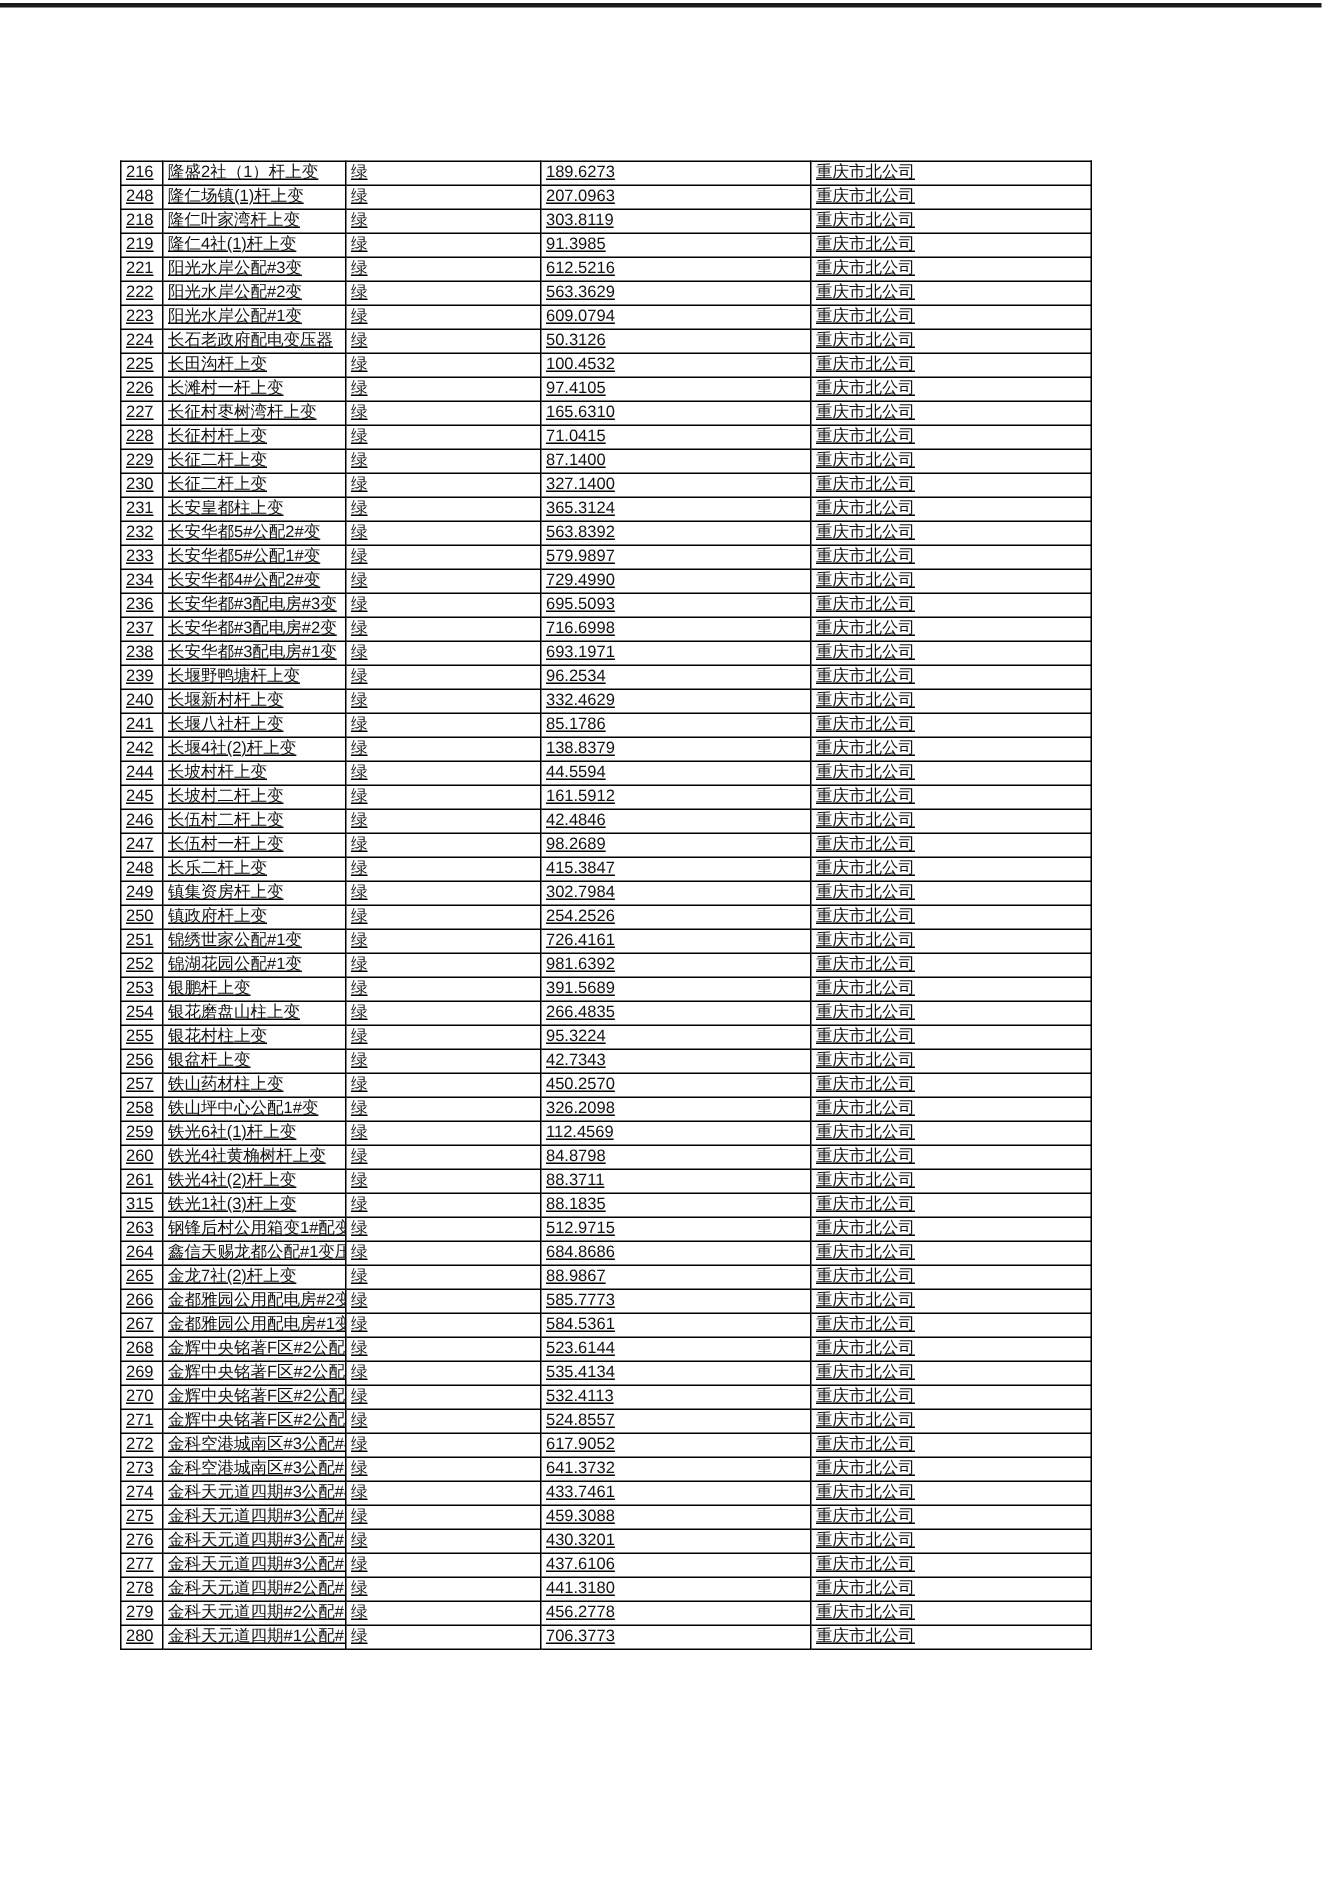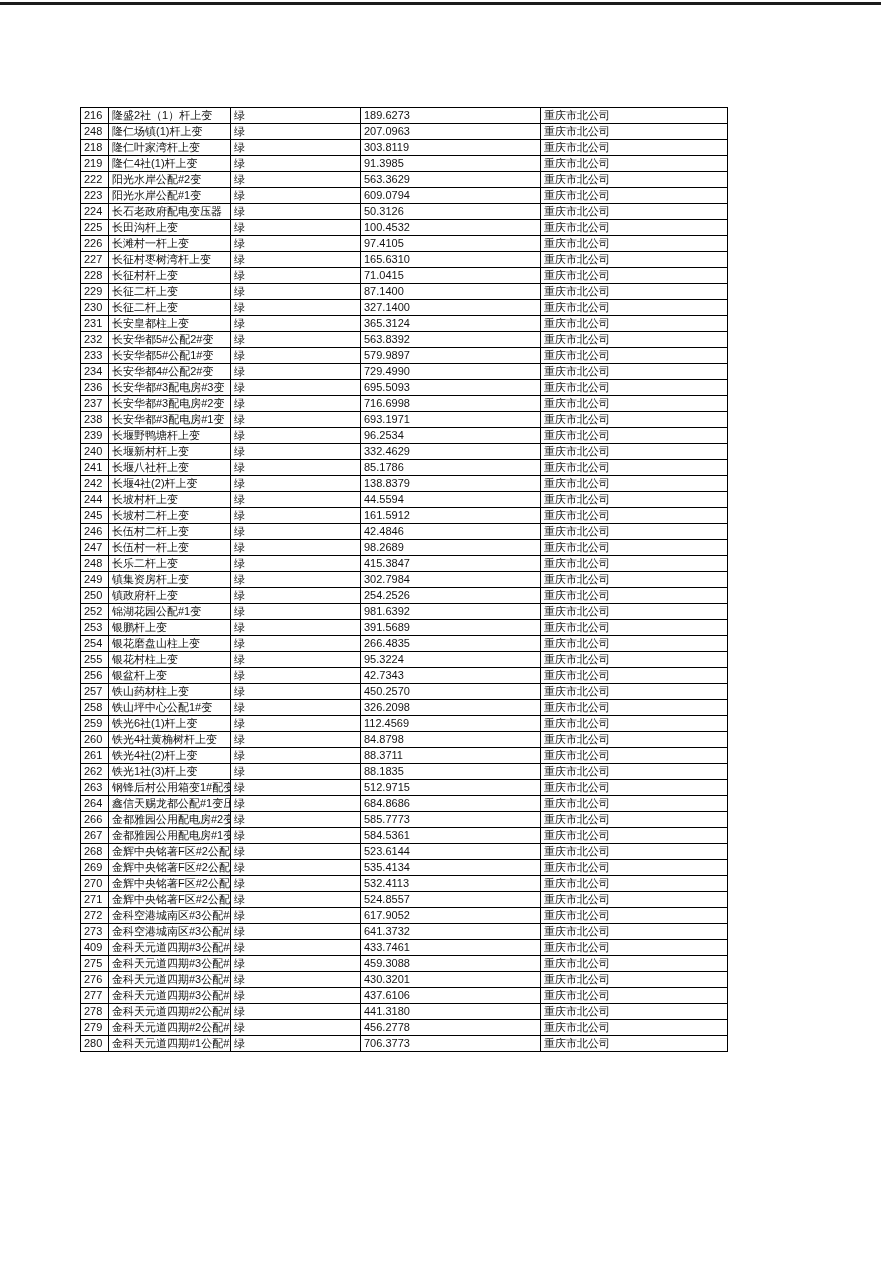--- a/index.html
+++ b/index.html
@@ -22,20 +22,21 @@
     height: 3px;
     background: #1b1b1b;
   }
   table.sheet-table {
     position: absolute;
     left: 80px;
     top: 107px;
     border-collapse: collapse;
     table-layout: fixed;
     width: 647px;
+    text-decoration: underline;
   }
   .sheet-table td {
     border: 1px solid #000000;
     height: 16px;
     box-sizing: border-box;
     padding: 0 1px 0 3px;
     font-size: 11px;
     line-height: 15px;
     color: #111111;
     white-space: nowrap;
@@ -81,20 +82,27 @@
         <td class="col-company">重庆市北公司</td>
       </tr>
       <tr>
         <td class="col-no">219</td>
         <td class="col-name">隆仁4社(1)杆上变</td>
         <td class="col-status">绿</td>
         <td class="col-value">91.3985</td>
         <td class="col-company">重庆市北公司</td>
       </tr>
       <tr>
+        <td class="col-no">221</td>
+        <td class="col-name">阳光水岸公配#3变</td>
+        <td class="col-status">绿</td>
+        <td class="col-value">612.5216</td>
+        <td class="col-company">重庆市北公司</td>
+      </tr>
+      <tr>
         <td class="col-no">222</td>
         <td class="col-name">阳光水岸公配#2变</td>
         <td class="col-status">绿</td>
         <td class="col-value">563.3629</td>
         <td class="col-company">重庆市北公司</td>
       </tr>
       <tr>
         <td class="col-no">223</td>
         <td class="col-name">阳光水岸公配#1变</td>
         <td class="col-status">绿</td>
@@ -270,20 +278,27 @@
         <td class="col-company">重庆市北公司</td>
       </tr>
       <tr>
         <td class="col-no">250</td>
         <td class="col-name">镇政府杆上变</td>
         <td class="col-status">绿</td>
         <td class="col-value">254.2526</td>
         <td class="col-company">重庆市北公司</td>
       </tr>
       <tr>
+        <td class="col-no">251</td>
+        <td class="col-name">锦绣世家公配#1变</td>
+        <td class="col-status">绿</td>
+        <td class="col-value">726.4161</td>
+        <td class="col-company">重庆市北公司</td>
+      </tr>
+      <tr>
         <td class="col-no">252</td>
         <td class="col-name">锦湖花园公配#1变</td>
         <td class="col-status">绿</td>
         <td class="col-value">981.6392</td>
         <td class="col-company">重庆市北公司</td>
       </tr>
       <tr>
         <td class="col-no">253</td>
         <td class="col-name">银鹏杆上变</td>
         <td class="col-status">绿</td>
@@ -340,41 +355,48 @@
         <td class="col-company">重庆市北公司</td>
       </tr>
       <tr>
         <td class="col-no">261</td>
         <td class="col-name">铁光4社(2)杆上变</td>
         <td class="col-status">绿</td>
         <td class="col-value">88.3711</td>
         <td class="col-company">重庆市北公司</td>
       </tr>
       <tr>
-        <td class="col-no">262</td>
+        <td class="col-no">315</td>
         <td class="col-name">铁光1社(3)杆上变</td>
         <td class="col-status">绿</td>
         <td class="col-value">88.1835</td>
         <td class="col-company">重庆市北公司</td>
       </tr>
       <tr>
         <td class="col-no">263</td>
         <td class="col-name">钢锋后村公用箱变1#配变</td>
         <td class="col-status">绿</td>
         <td class="col-value">512.9715</td>
         <td class="col-company">重庆市北公司</td>
       </tr>
       <tr>
         <td class="col-no">264</td>
         <td class="col-name">鑫信天赐龙都公配#1变压</td>
         <td class="col-status">绿</td>
         <td class="col-value">684.8686</td>
         <td class="col-company">重庆市北公司</td>
       </tr>
       <tr>
+        <td class="col-no">265</td>
+        <td class="col-name">金龙7社(2)杆上变</td>
+        <td class="col-status">绿</td>
+        <td class="col-value">88.9867</td>
+        <td class="col-company">重庆市北公司</td>
+      </tr>
+      <tr>
         <td class="col-no">266</td>
         <td class="col-name">金都雅园公用配电房#2变</td>
         <td class="col-status">绿</td>
         <td class="col-value">585.7773</td>
         <td class="col-company">重庆市北公司</td>
       </tr>
       <tr>
         <td class="col-no">267</td>
         <td class="col-name">金都雅园公用配电房#1变</td>
         <td class="col-status">绿</td>
@@ -417,21 +439,21 @@
         <td class="col-company">重庆市北公司</td>
       </tr>
       <tr>
         <td class="col-no">273</td>
         <td class="col-name">金科空港城南区#3公配#2</td>
         <td class="col-status">绿</td>
         <td class="col-value">641.3732</td>
         <td class="col-company">重庆市北公司</td>
       </tr>
       <tr>
-        <td class="col-no">409</td>
+        <td class="col-no">274</td>
         <td class="col-name">金科天元道四期#3公配#4</td>
         <td class="col-status">绿</td>
         <td class="col-value">433.7461</td>
         <td class="col-company">重庆市北公司</td>
       </tr>
       <tr>
         <td class="col-no">275</td>
         <td class="col-name">金科天元道四期#3公配#3</td>
         <td class="col-status">绿</td>
         <td class="col-value">459.3088</td>

